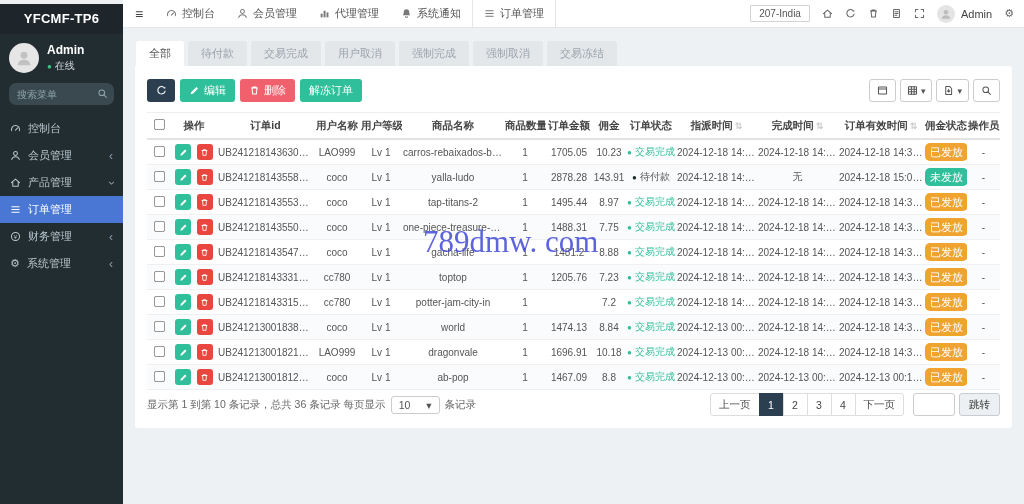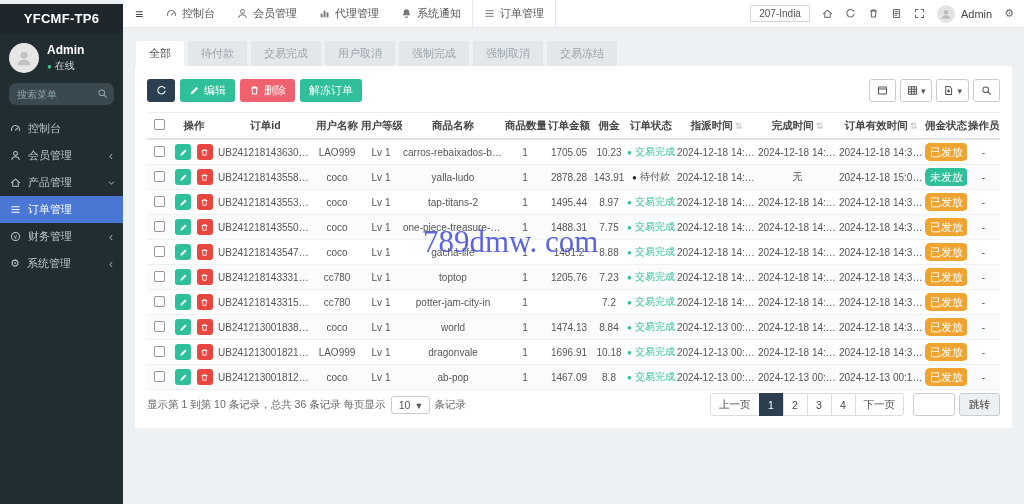--- a/index.html
+++ b/index.html
@@ -63,21 +63,21 @@
   .mini .svgi{width:9px;height:9px}
   .mini.teal{background:#2fbf9a}.mini.red{background:#e8463f}
   .st-completed{color:#2fbf9a}
   .st-pending{color:#555}
   .dot8{font-size:8px;margin-right:3px}
   .st-pending .dot8{color:#222d32}
   .badge{display:inline-block;padding:1.5px 5px;border-radius:5px;color:#fff;font-size:11px}
   .b-paid{background:#efa42f}.b-unpaid{background:#2fbf9a}
   
   .pagefoot{display:flex;align-items:center;margin-top:3px;font-size:10.5px;color:#666;padding-bottom:2px}
-  .psize{display:inline-flex;align-items:center;gap:6px;border:1px solid #ccc;border-radius:3px;padding:2px 7px;margin:0 5px;background:#fff;color:#555;cursor:pointer}
+  .psize{display:inline-flex;align-items:center;gap:16px;border:1px solid #ccc;border-radius:3px;padding:2px 7px;margin:0 5px;background:#fff;color:#555;cursor:pointer}
   .pager{margin-left:auto;display:flex;align-items:center}
   .pbtn{min-width:25px;height:23px;padding:0 8px;border:1px solid #ddd;background:#fff;color:#444;display:inline-flex;align-items:center;justify-content:center;margin-left:-1px;font-size:10.5px;cursor:pointer}
   .pbtn.first{border-radius:3px 0 0 3px;margin-left:0}
   .pbtn.last{border-radius:0 3px 3px 0}
   .pbtn.active{background:#2c3f50;color:#fff;border-color:#2c3f50}
   .jumpin{width:42px;height:23px;border:1px solid #ccc;border-radius:3px;margin-left:9px;padding:0 4px;font-size:10px;outline:none}
   .jumpbtn{height:23px;padding:0 9px;border:1px solid #c6ccd2;background:#edf0f2;border-radius:3px;margin-left:4px;font-size:10.5px;color:#333;cursor:pointer}
   .watermark{position:absolute;left:300px;top:196px;font-family:"Liberation Serif","DejaVu Serif",serif;font-size:31px;color:#3a43d6;opacity:.82;pointer-events:none;z-index:9;white-space:nowrap}
 </style>
 </head>

